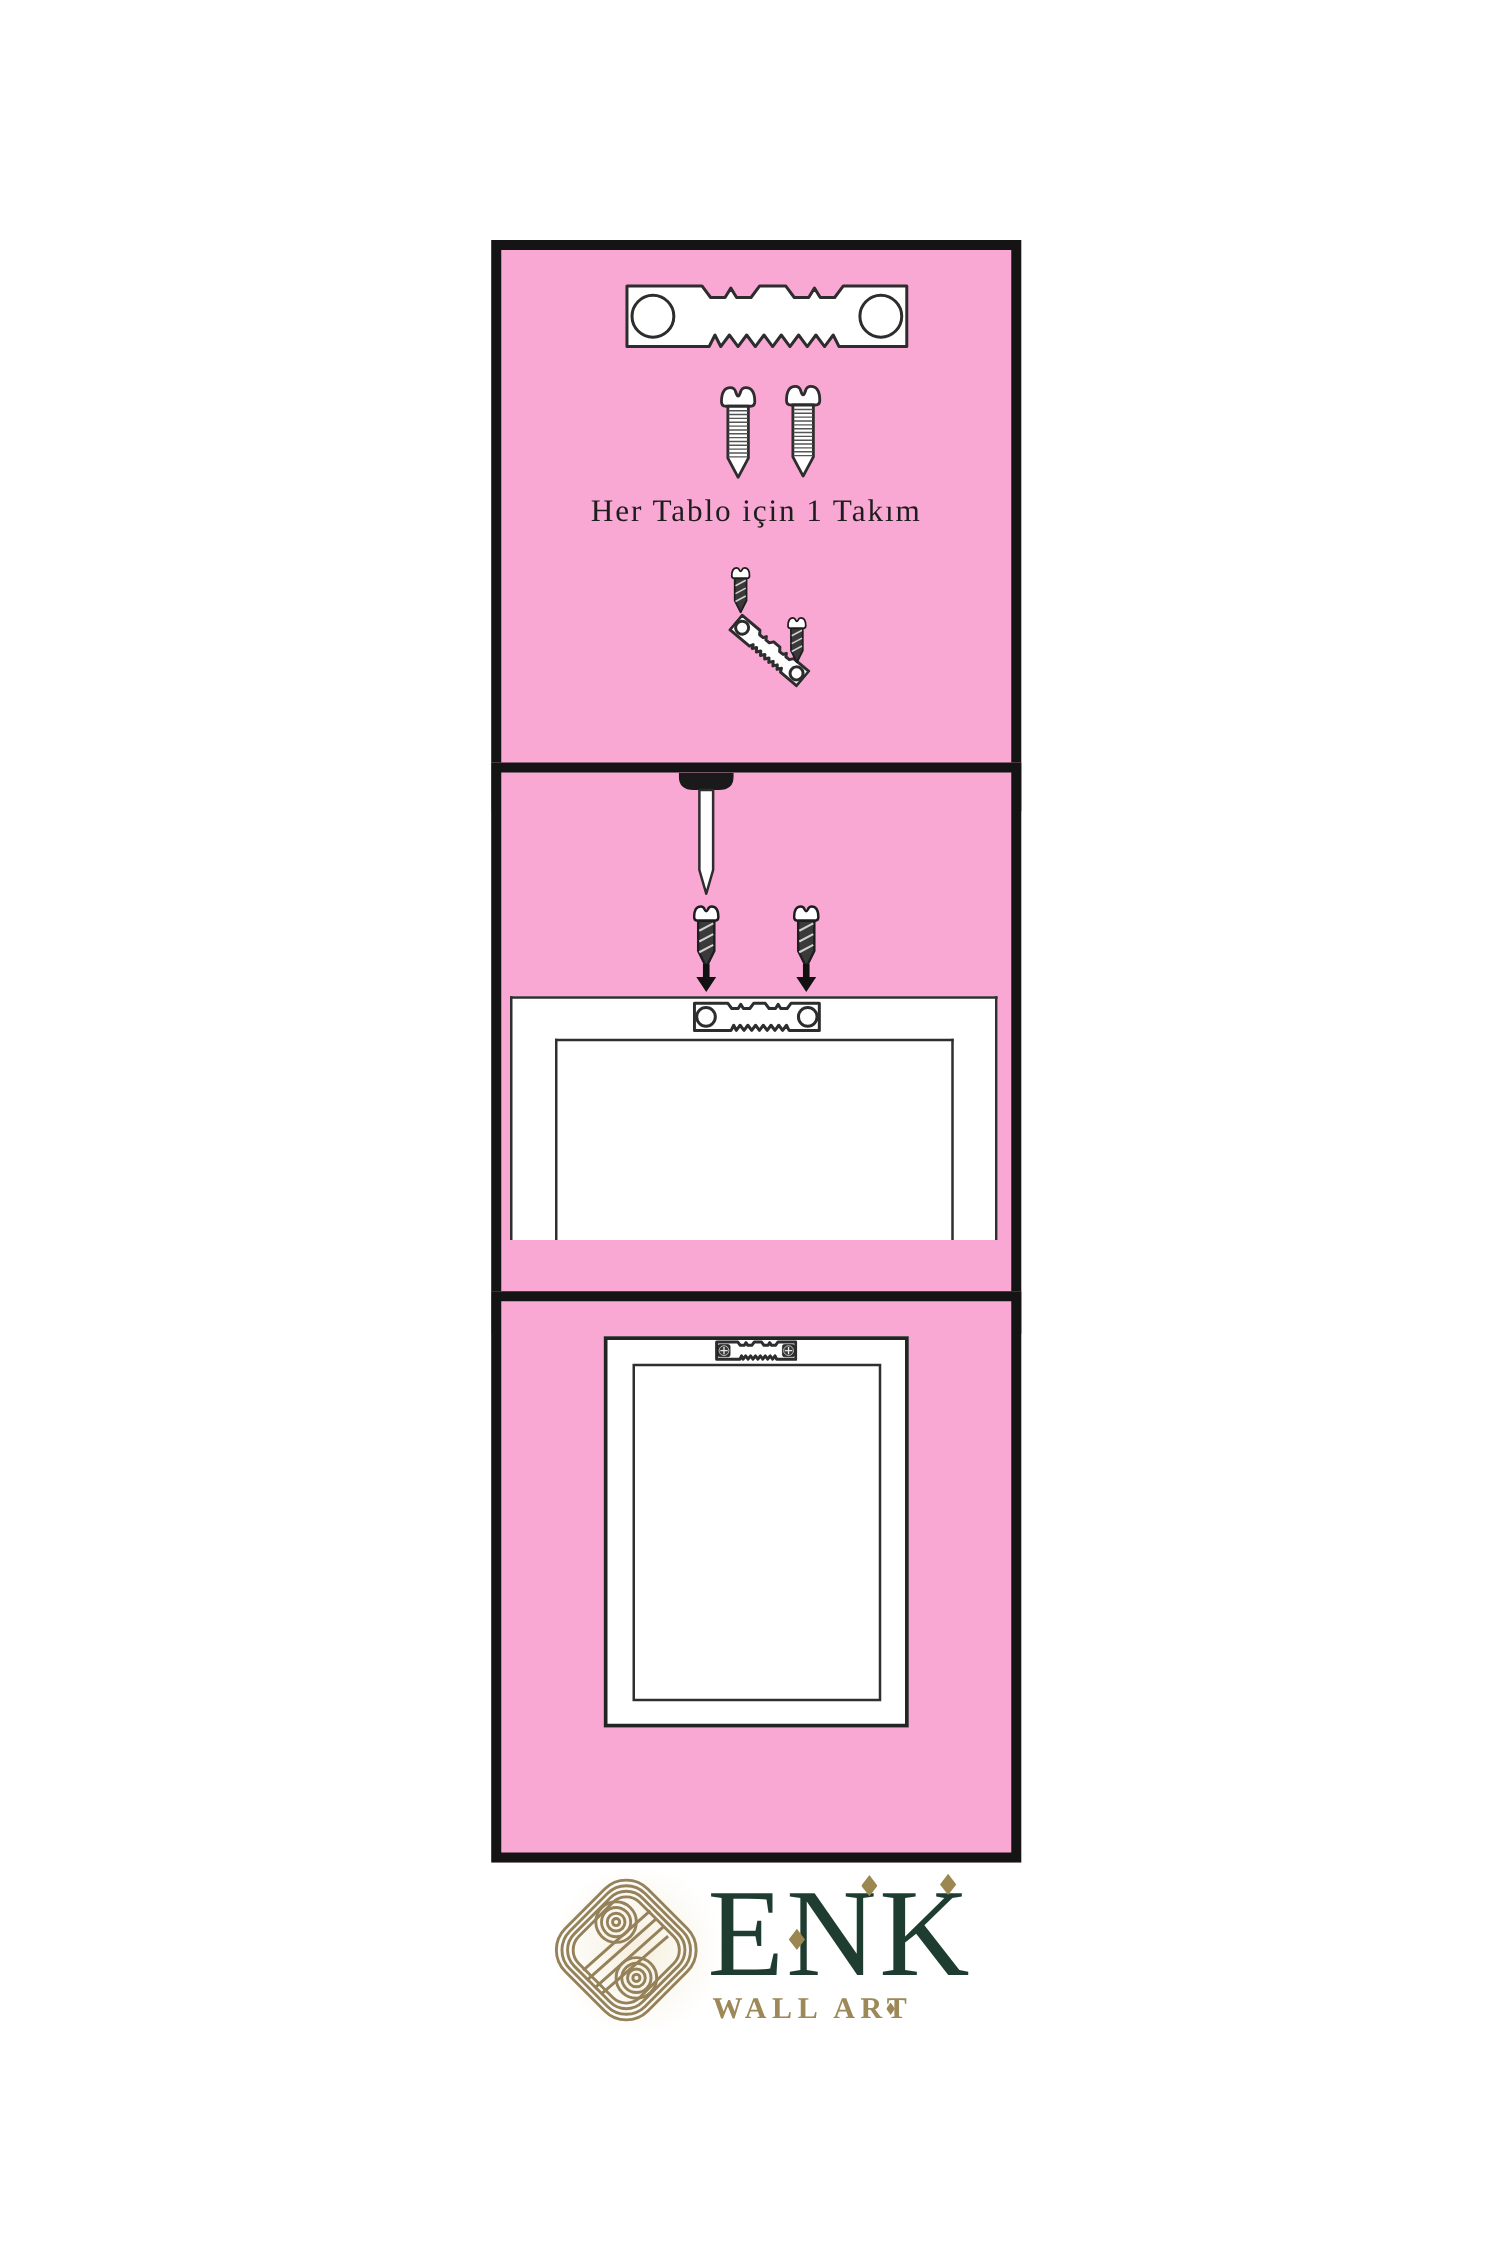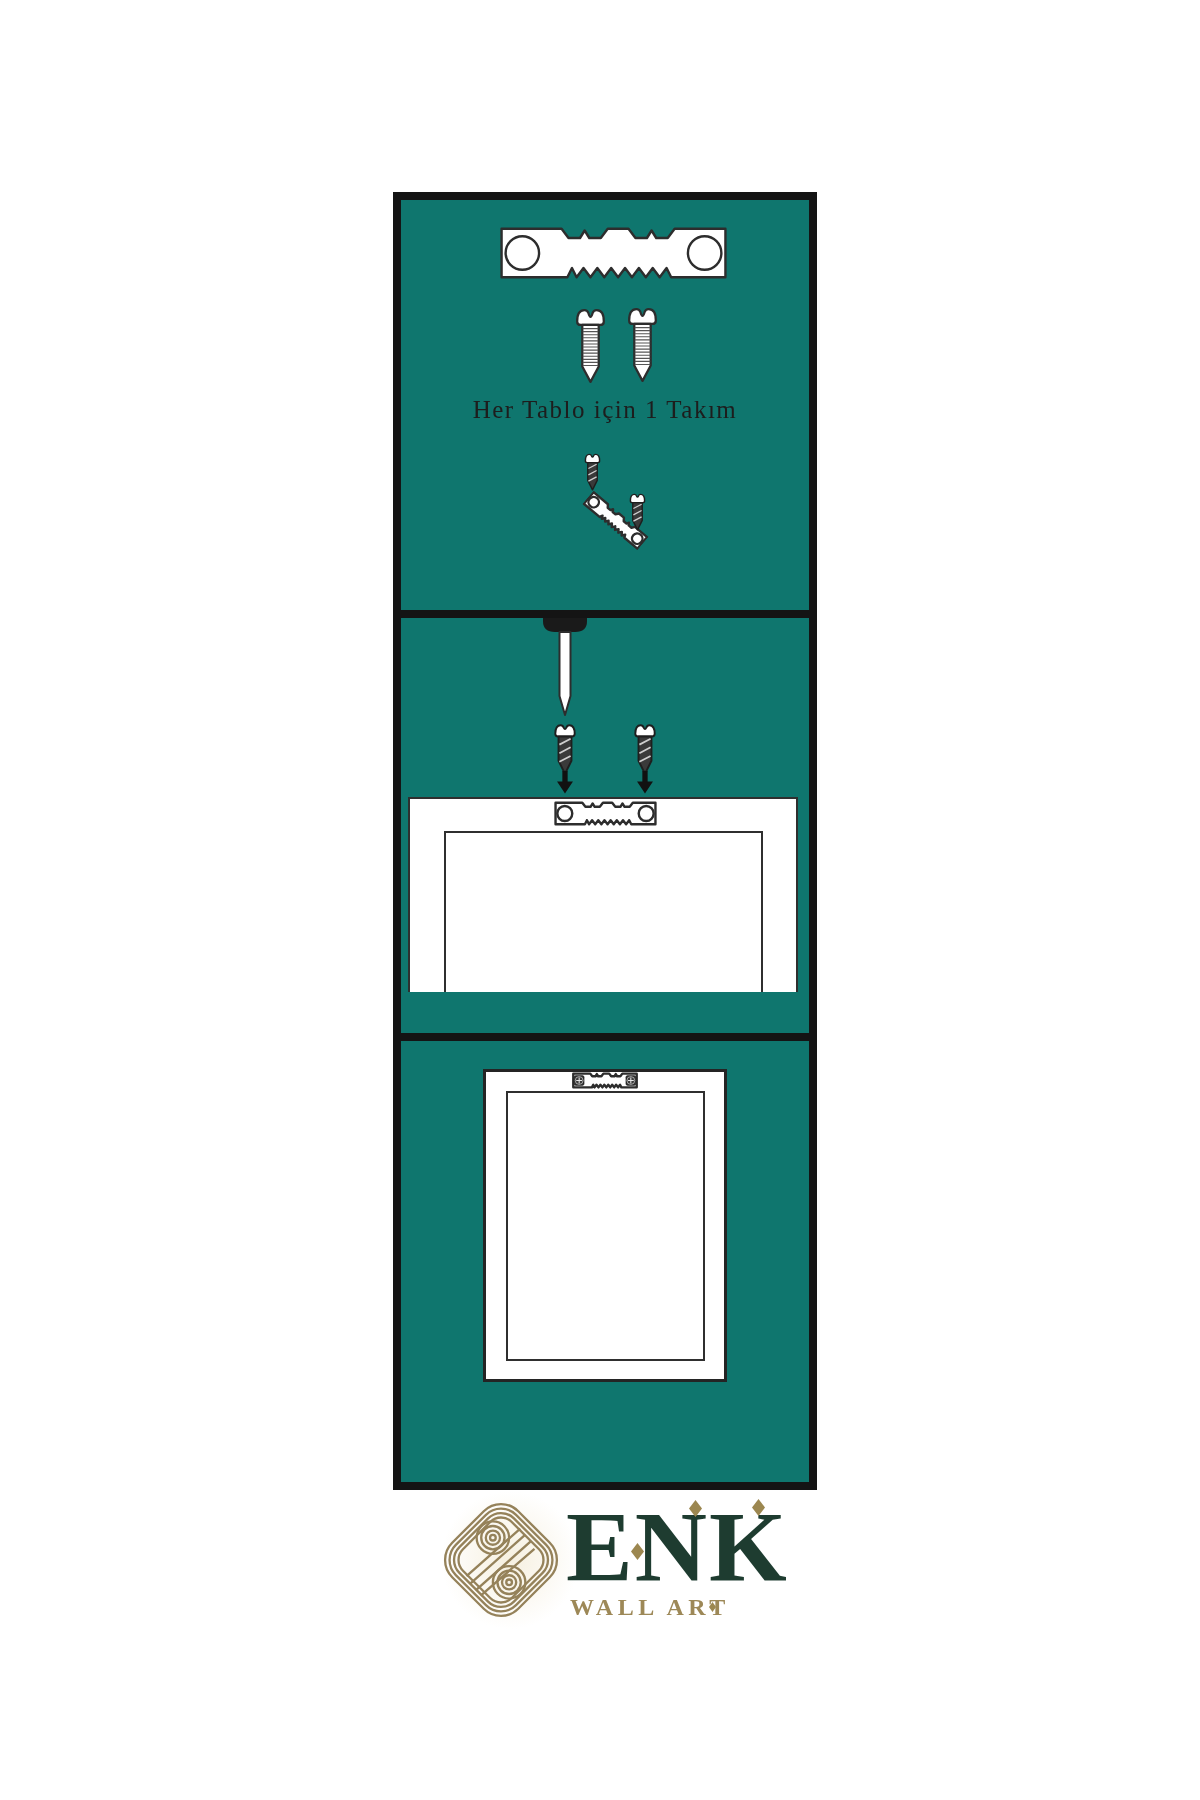--- a/index.html
+++ b/index.html
@@ -2,21 +2,21 @@
 <html><head>
 <meta charset="utf-8">
 <style>
   html,body{margin:0;padding:0;}
   body{
     width:1200px;height:1800px;position:relative;background:#ffffff;
     font-family:"Liberation Serif","DejaVu Serif",serif;overflow:hidden;
   }
   .panel{
     position:absolute;left:393px;width:424px;height:457px;
-    box-sizing:border-box;border:8px solid #141414;background:#0f766e;
+    box-sizing:border-box;border:8px solid #141414;background:#f9a8d4;
     overflow:hidden;
   }
   #panel-1{top:192px;}
   #panel-2{top:610px;}
   #panel-3{top:1033px;}
   .abs{position:absolute;}
   .caption{
     position:absolute;left:0;top:196px;width:100%;text-align:center;
     font-size:25px;letter-spacing:1.5px;color:#1d1d1d;font-weight:400;
   }
@@ -24,21 +24,21 @@
     position:absolute;box-sizing:border-box;background:#ffffff;
   }
   .rot40{transform:rotate(40deg);transform-origin:left top;}
   
   .logo-glow{
     position:absolute;left:418px;top:1468px;width:184px;height:184px;
     background:radial-gradient(closest-side,#f6f0e0 0%,rgba(255,255,255,0) 75%);
   }
   .brand-word{
     position:absolute;left:566px;top:1497px;line-height:100px;
-    font-size:100px;font-weight:700;letter-spacing:2px;color:#1e3c30;
+    font-size:100px;font-weight:400;letter-spacing:2px;color:#1e3c30;
   }
   .brand-tag{
     position:absolute;left:570px;top:1594px;
     font-size:24px;font-weight:700;letter-spacing:4.5px;color:#9d8857;
   }
   .diamond{
     position:absolute;background:#9c8750;
     clip-path:polygon(50% 0,100% 50%,50% 100%,0 50%);
   }
   .d-big{width:13px;height:17px;}

